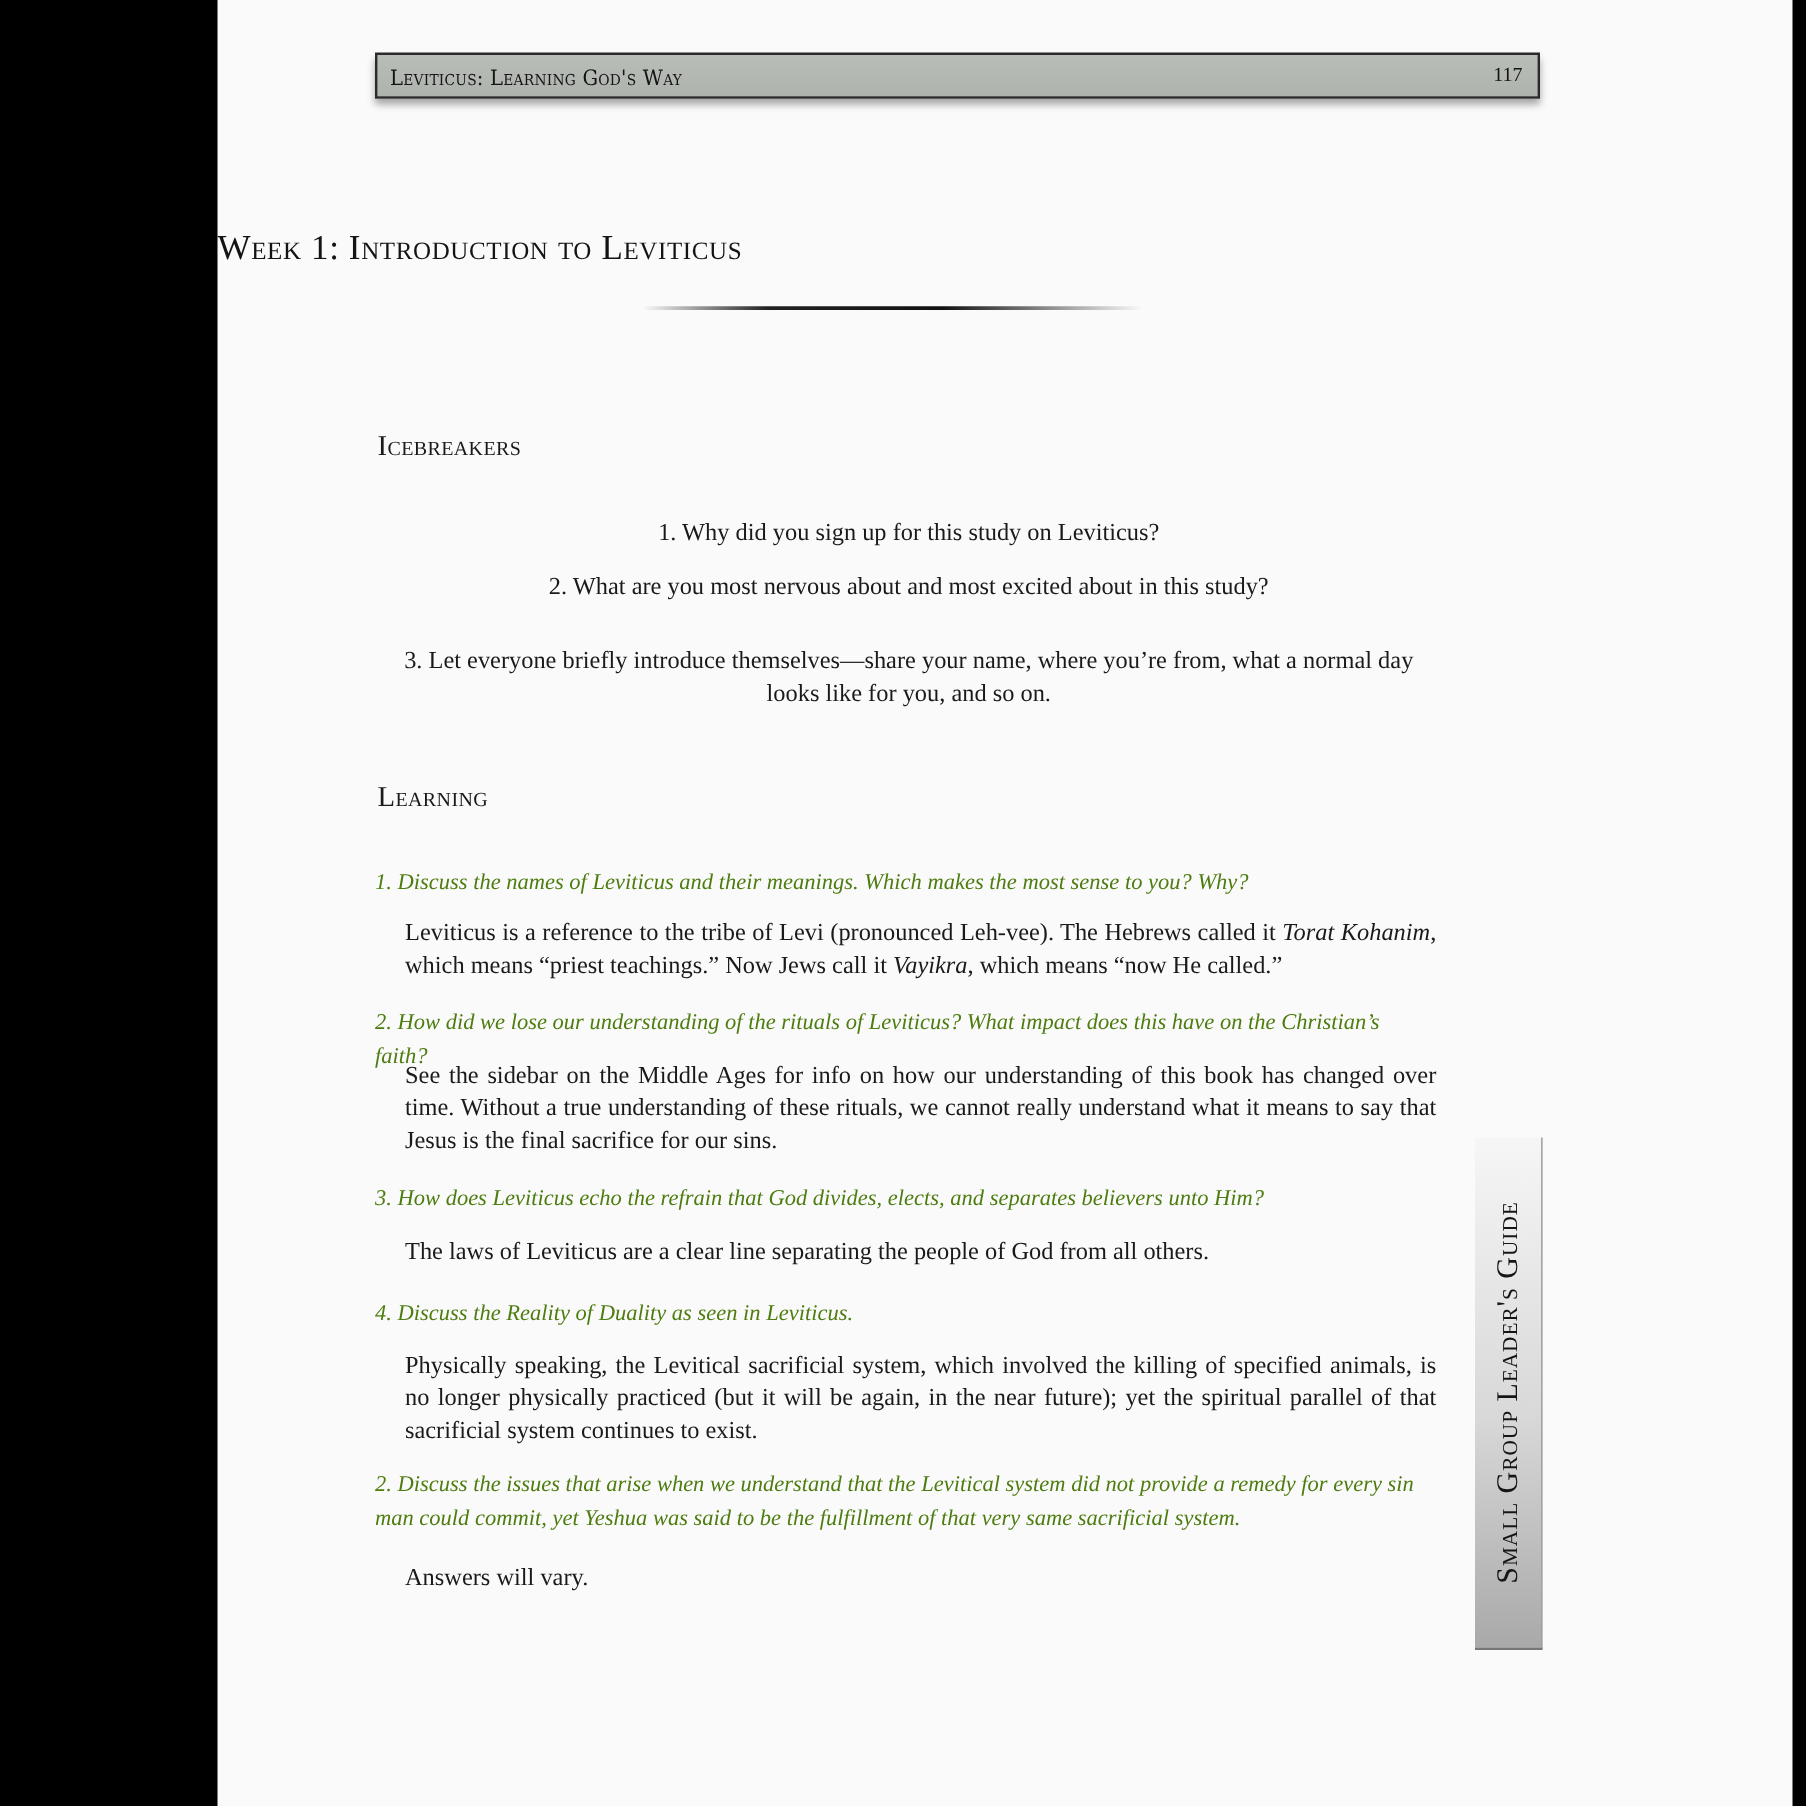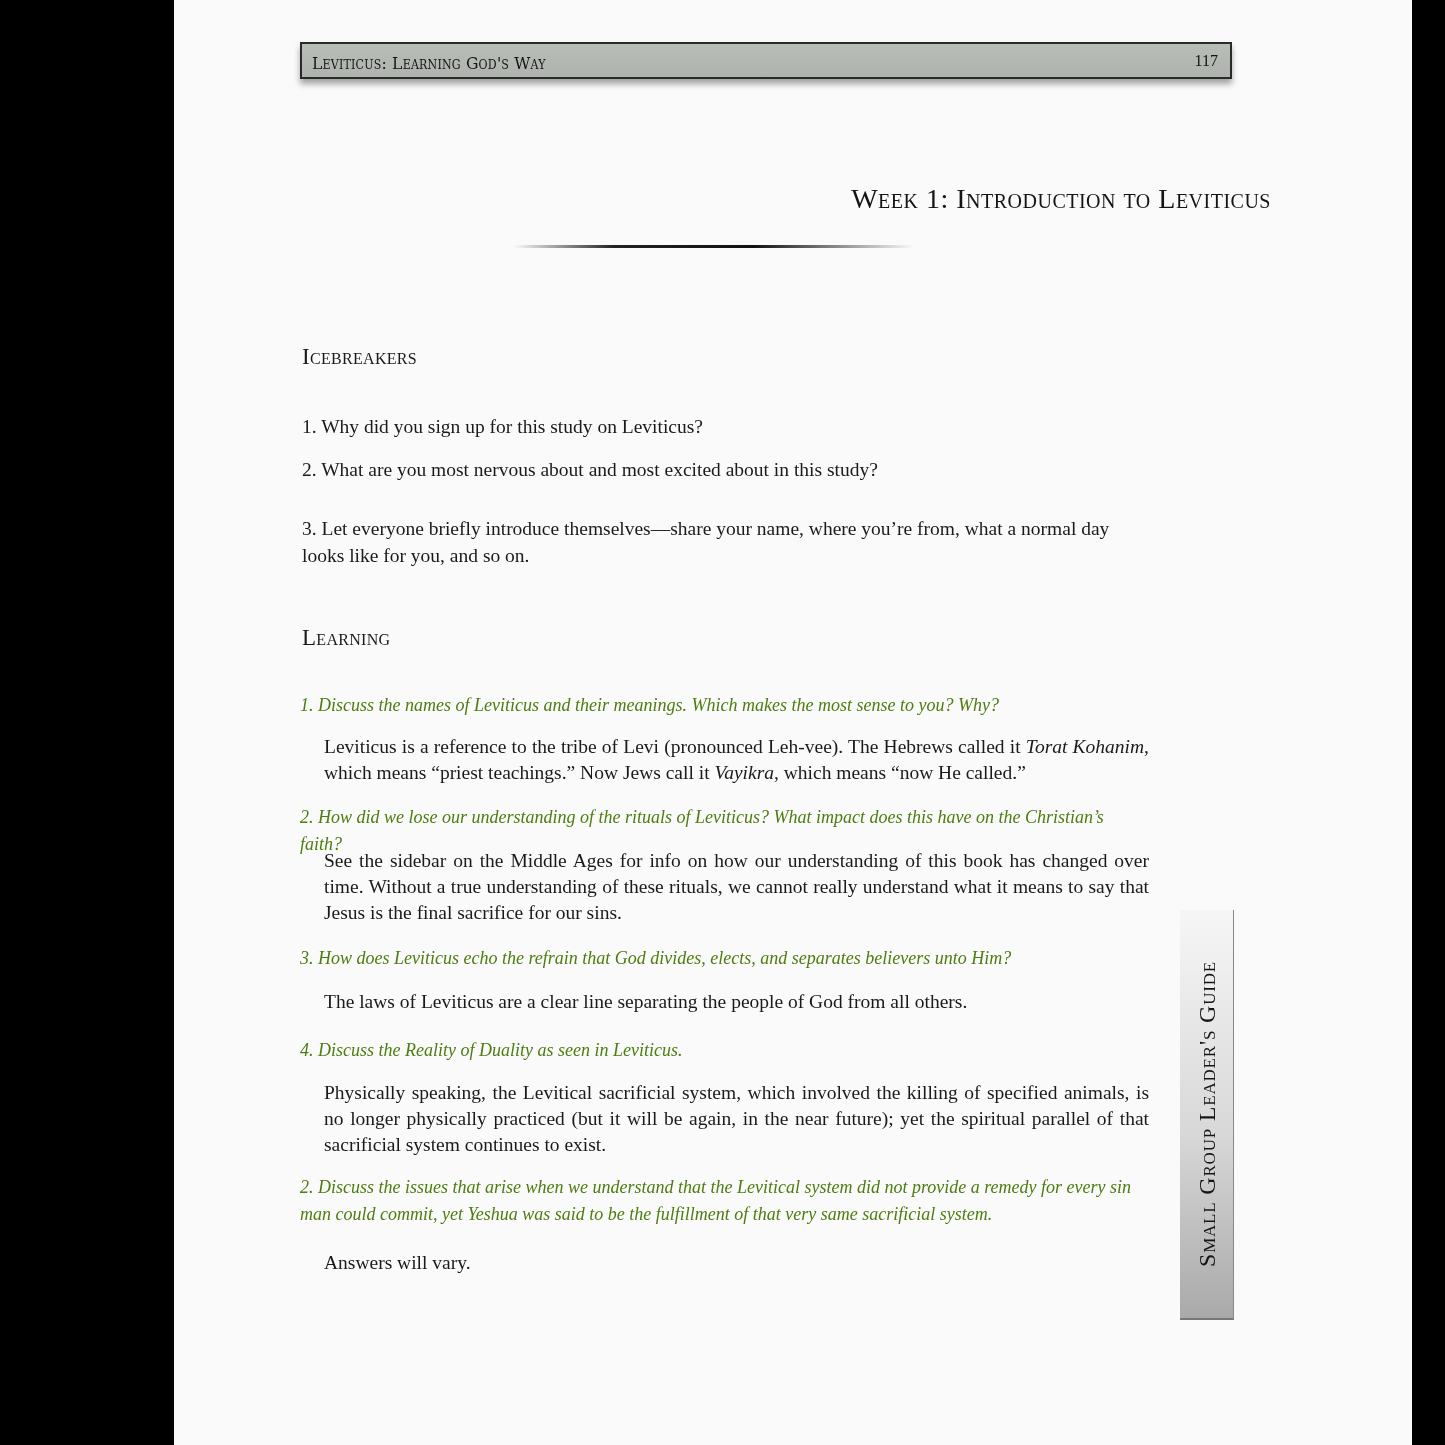--- a/index.html
+++ b/index.html
@@ -12,20 +12,21 @@
     }
     .page {
       position: absolute;
       left: 174px;
       top: 0;
       width: 1238px;
       height: 1445px;
       background: #fbfafb;
       font-family: "Liberation Serif", "DejaVu Serif", serif;
       color: #1a1a1a;
+      padding-left: 22px;
     }
     
     .header-bar {
       position: absolute;
       left: 126px;
       top: 42px;
       width: 932px;
       height: 37px;
       box-sizing: border-box;
       border: 2px solid #2a2a2a;
@@ -50,21 +51,21 @@
       top: 8px;
       font-size: 16px;
       color: #141414;
     }
     
     .week-title {
       position: absolute;
       left: 0;
       width: 1097px;
       top: 183px;
-      text-align: right;
+      text-align: left;
       font-size: 28px;
       font-variant: small-caps;
       letter-spacing: 0.5px;
       color: #141414;
     }
     .title-rule {
       position: absolute;
       left: 340px;
       top: 245px;
       width: 400px;
@@ -78,20 +79,21 @@
       font-size: 23px;
       font-variant: small-caps;
       color: #1a1a1a;
       letter-spacing: 0.3px;
     }
     .body-text {
       position: absolute;
       font-size: 19.5px;
       line-height: 27px;
       color: #1a1a1a;
+      text-align: center;
     }
     .question {
       position: absolute;
       font-size: 18px;
       font-style: italic;
       line-height: 27px;
       color: #4d7c0f;
       left: 126px;
       width: 850px;
     }

